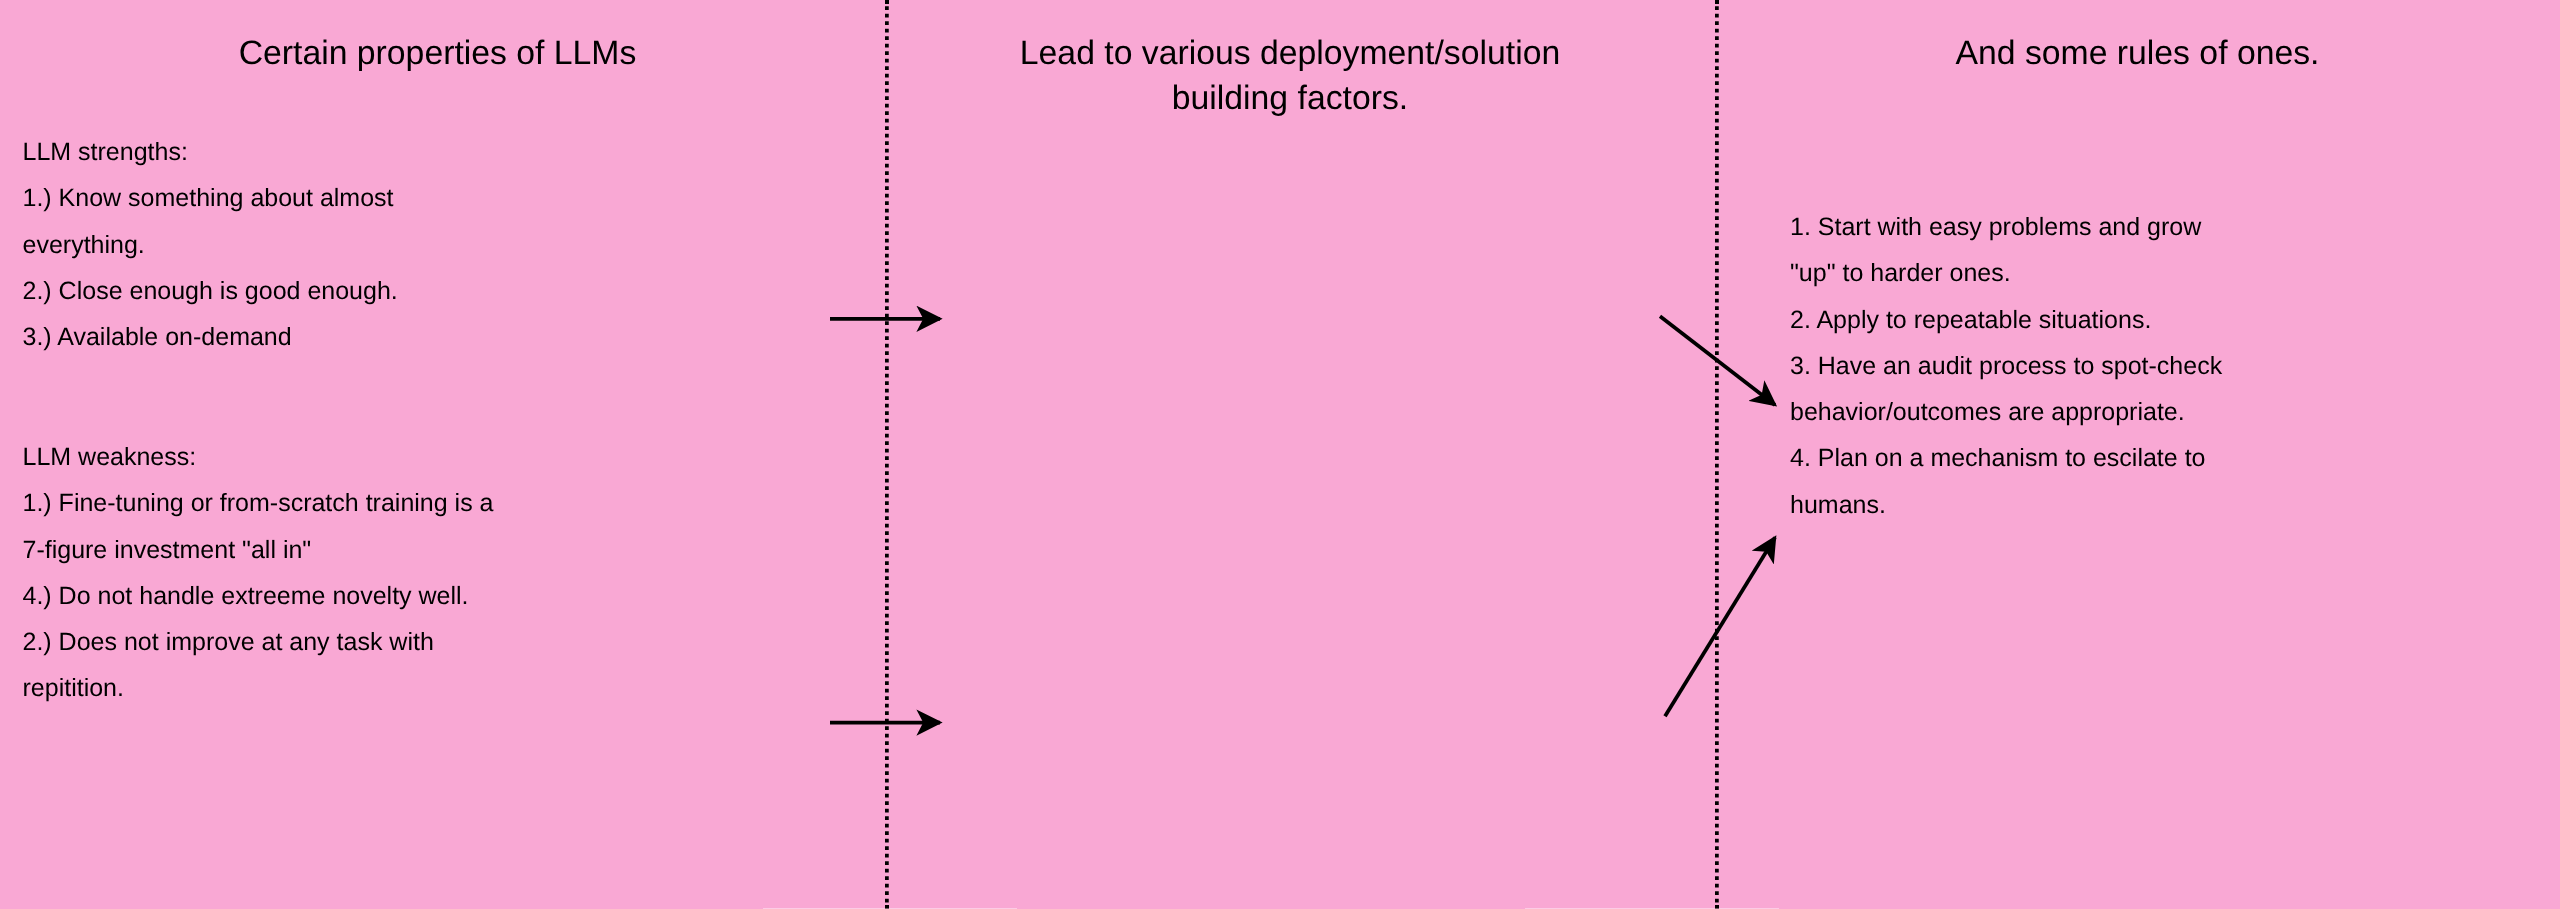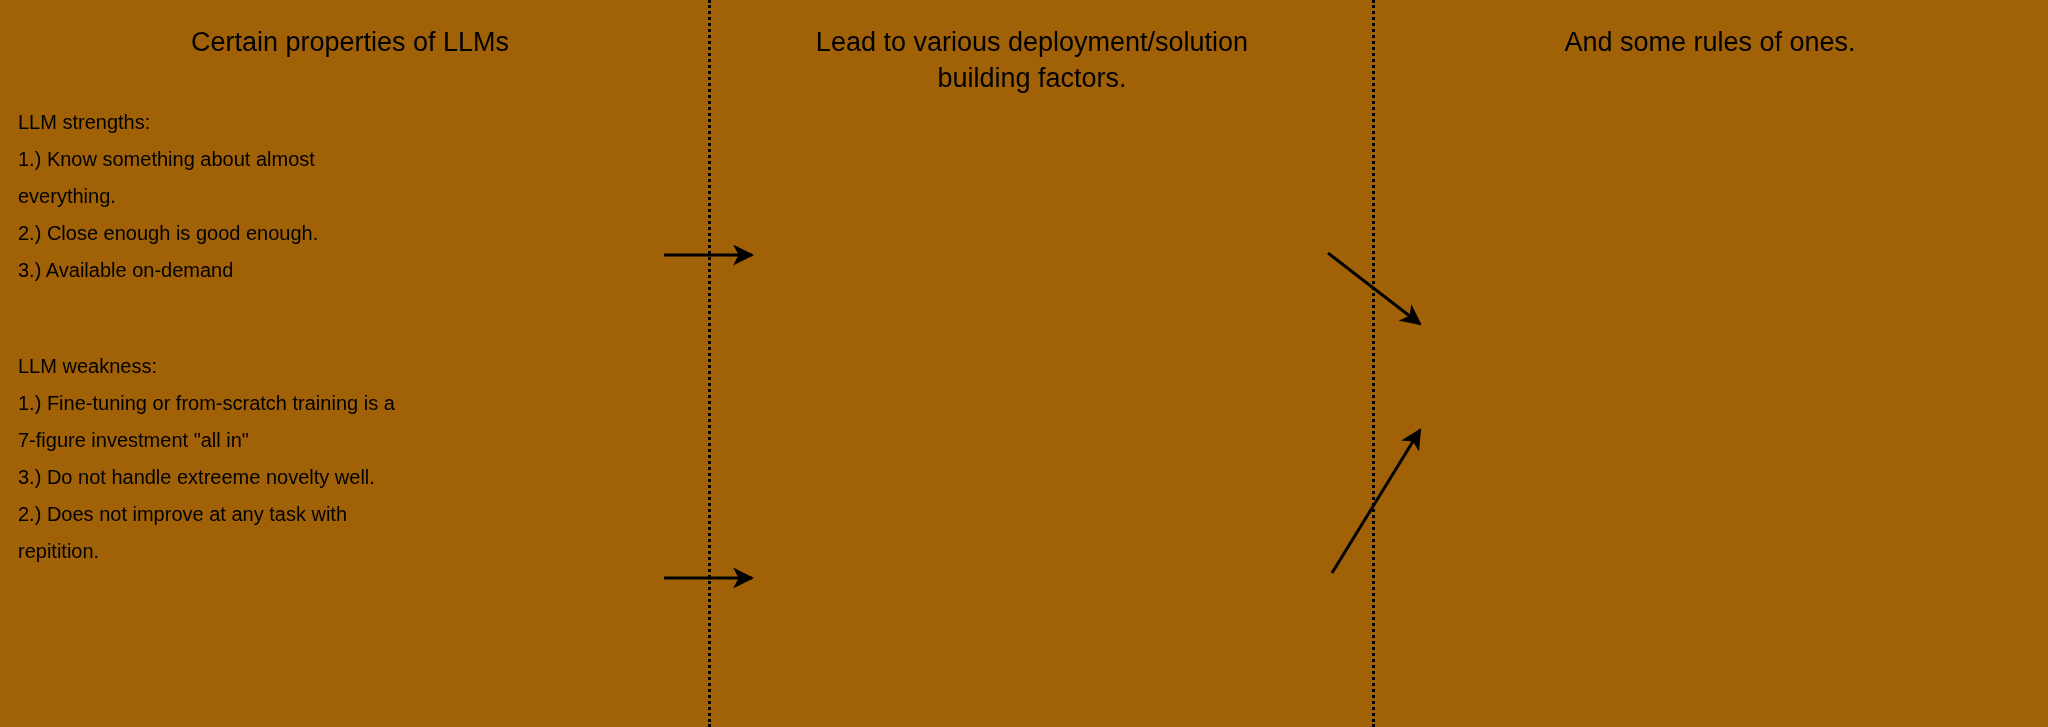--- a/index.html
+++ b/index.html
@@ -9,21 +9,21 @@
     background: #ffffff;
   }
   body {
     font-family: "Liberation Sans", sans-serif;
     color: #000000;
   }
   #canvas {
     position: relative;
     width: 2048px;
     height: 727px;
-    background: #a16207;
+    background: #f9a8d4;
     overflow: hidden;
     text-decoration: underline;
   }
   
   .divider {
     position: absolute;
     top: 0;
     width: 0;
     height: 727px;
     border-left: 3px dotted #000000;
@@ -81,31 +81,38 @@
 
   <div class="block" id="block-strengths">LLM strengths:
 1.) Know something about almost
 everything.
 2.) Close enough is good enough.
 3.) Available on-demand</div>
 
   <div class="block" id="block-weakness">LLM weakness:
 1.) Fine-tuning or from-scratch training is a
 7-figure investment "all in"
-3.) Do not handle extreeme novelty well.
+4.) Do not handle extreeme novelty well.
 2.) Does not improve at any task with
 repitition.</div>
 
   <div class="col-heading" id="heading-middle">Lead to various deployment/solution
 building factors.</div>
 
 
 
   <div class="col-heading" id="heading-right">And some rules of ones.</div>
 
+  <div class="block" id="block-rules">1. Start with easy problems and grow
+"up" to harder ones.
+2. Apply to repeatable situations.
+3. Have an audit process to spot-check
+behavior/outcomes are appropriate.
+4. Plan on a mechanism to escilate to
+humans.</div>
 
   <svg id="arrows" viewBox="0 0 2048 727" width="2048" height="727">
     <defs>
       <marker id="head" viewBox="0 0 10 10" refX="9" refY="5" markerWidth="7" markerHeight="7" orient="auto-start-reverse">
         <path d="M 0 0 L 10 5 L 0 10 L 2.6 5 z" fill="#000000"></path>
       </marker>
     </defs>
 
     <line x1="664" y1="255" x2="752" y2="255" stroke="#000000" stroke-width="3" marker-end="url(#head)"></line>
 

